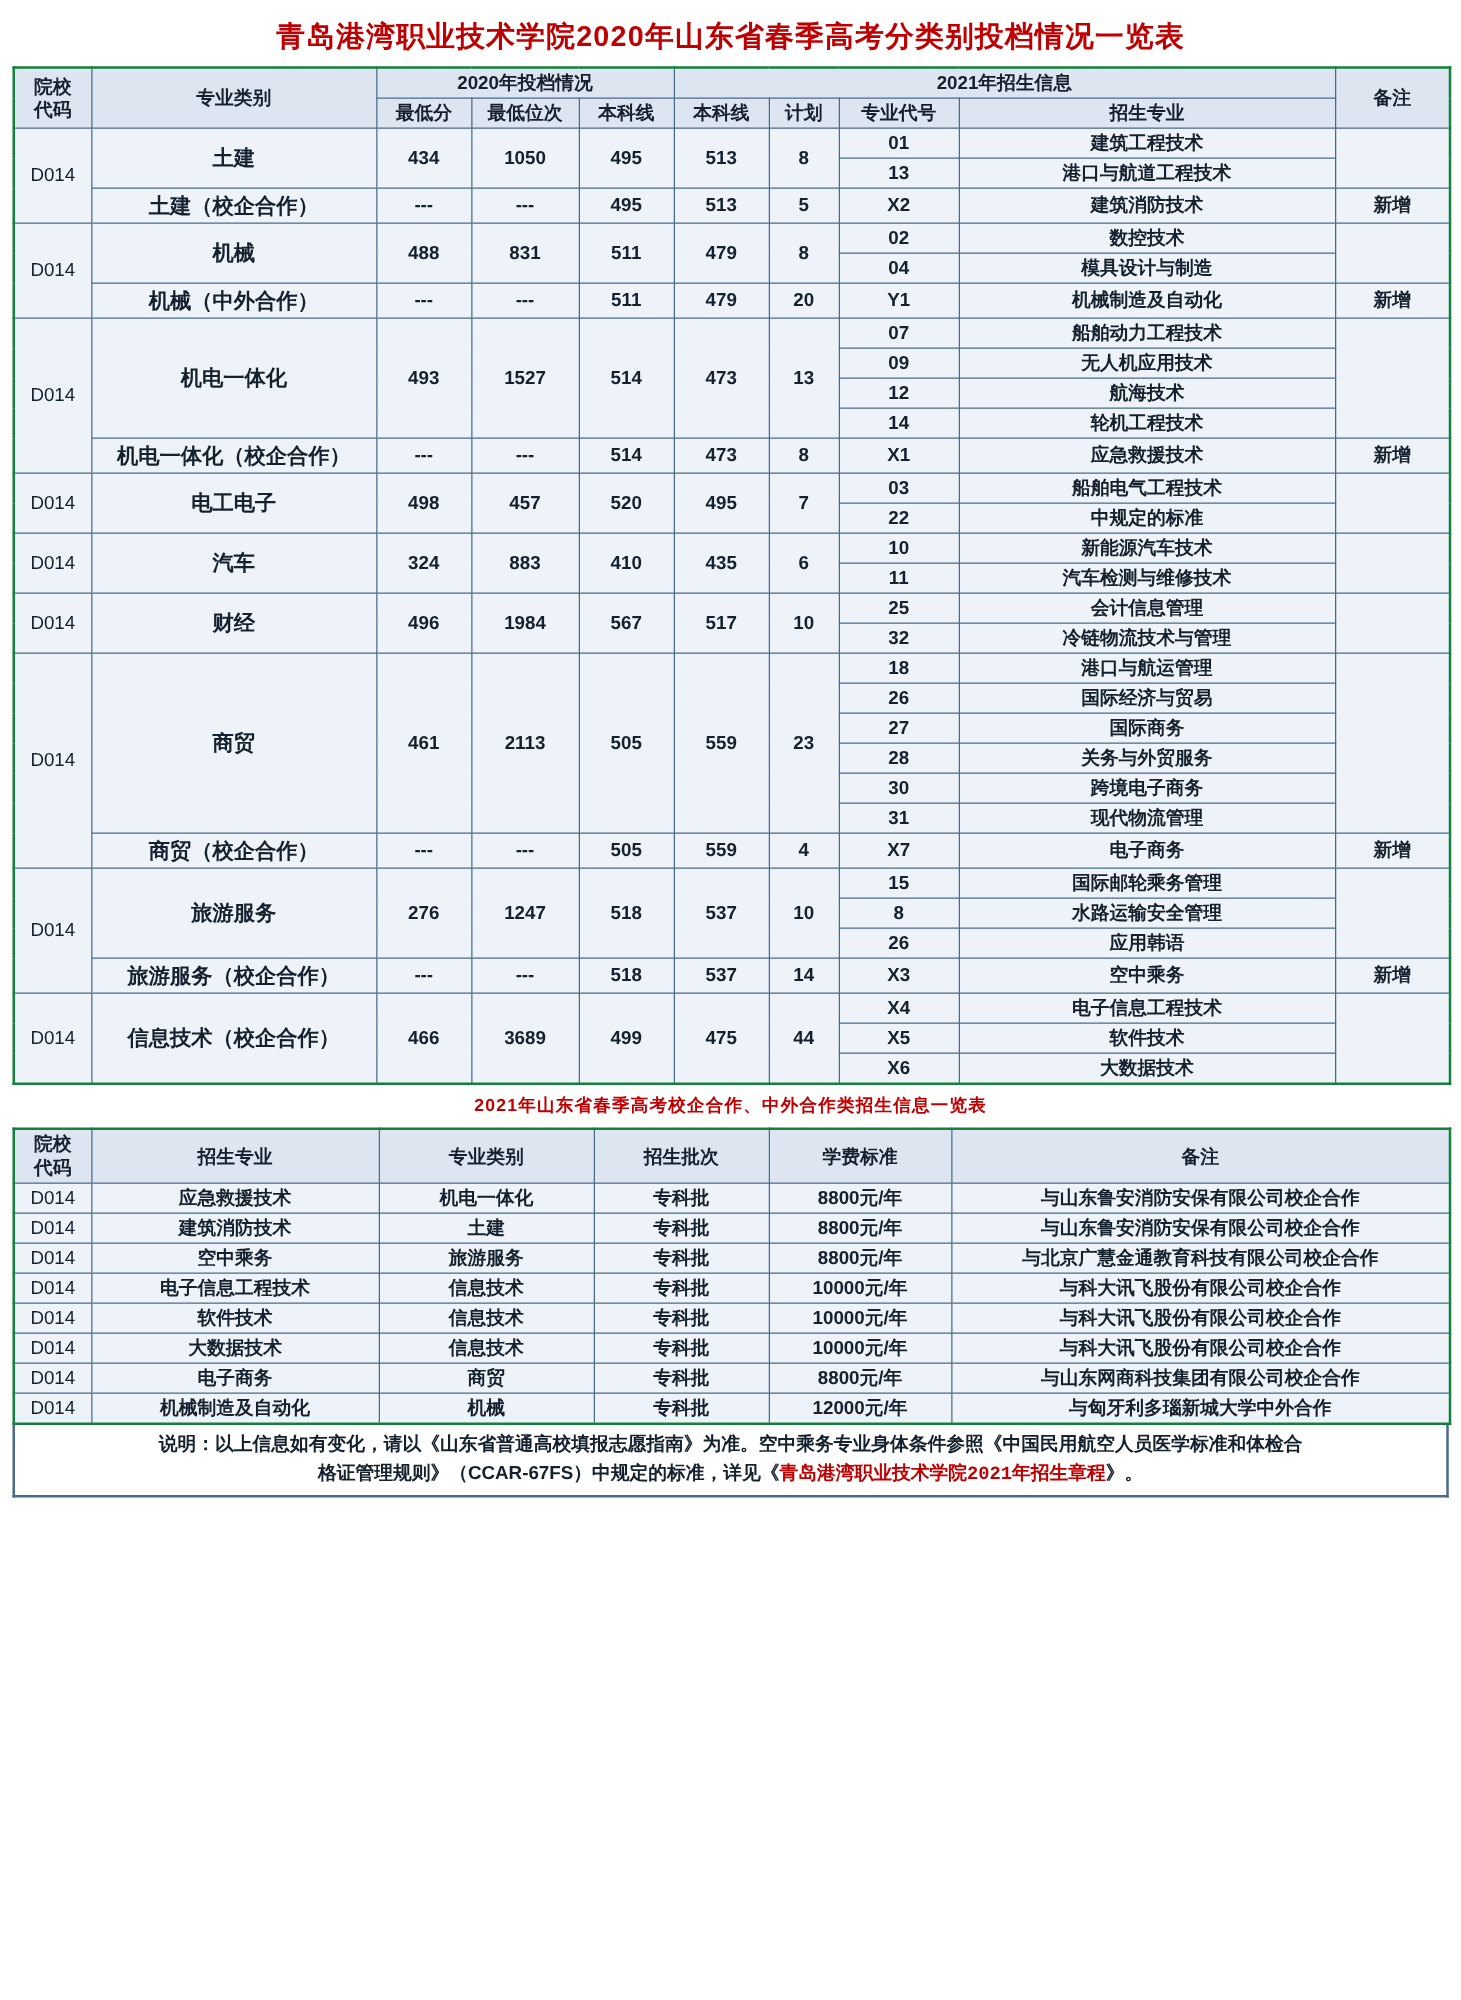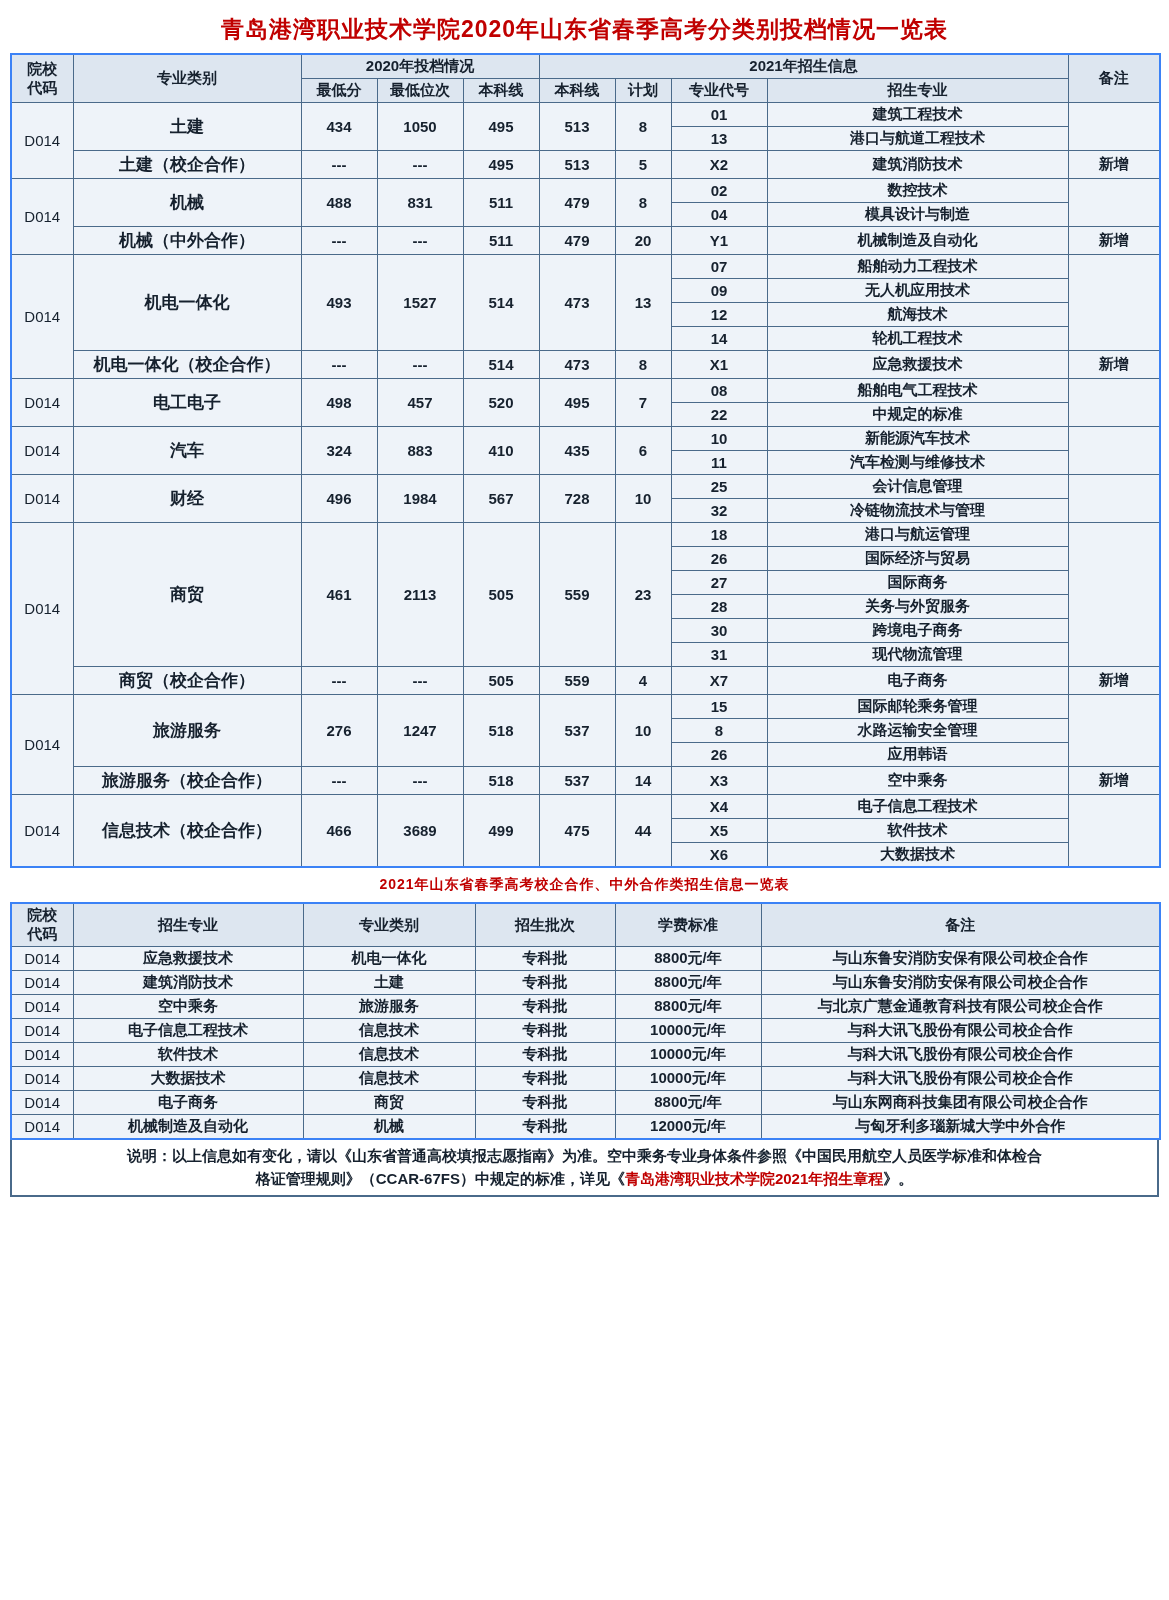--- a/index.html
+++ b/index.html
@@ -16,27 +16,27 @@
     border:1px solid #4a6a8a;
     text-align:center;vertical-align:middle;
     font-size:15px;padding:2px 1px;
     background:#eef3f9;
     font-weight:bold;
     color:#16212e;
   }
   .hdr td{background:#dde6f0;font-size:15px;font-weight:bold;}
   .code{font-size:15px;font-weight:normal;}
   .big{font-size:17px;}
-  .wrap{border:2px solid #3b82f6;}
+  .wrap{border:2px solid #15803d;}
   .note{
     border:2px solid #4a6a8a;border-top:none;
     font-size:15px;font-weight:bold;line-height:1.5;
     padding:5px 8px;color:#16212e;background:#ffffff;text-align:center;
   }
-  .note .red{color:#c00000;}
+  .note .red{color:#c00000;font-family:Liberation Mono, monospace;}
   .tbl2 td{font-size:15px;}
   .hdrrow td{background:#dde6f0;}
 </style>
 </head>
 <body>
 
 <div class="page">
 
   <div class="title1">青岛港湾职业技术学院2020年山东省春季高考分类别投档情况一览表</div>
 
@@ -160,21 +160,21 @@
           <td rowspan="1">新增</td>
         </tr>
         <tr>
           <td class="code" rowspan="2">D014</td>
           <td class="big" rowspan="2">电工电子</td>
           <td rowspan="2">498</td>
           <td rowspan="2">457</td>
           <td rowspan="2">520</td>
           <td rowspan="2">495</td>
           <td rowspan="2">7</td>
-          <td>08</td>
+          <td>03</td>
           <td>船舶电气工程技术</td>
           <td rowspan="2"></td>
         </tr>
         <tr>
           <td>22</td>
           <td>中规定的标准</td>
         </tr>
         <tr>
           <td class="code" rowspan="2">D014</td>
           <td class="big" rowspan="2">汽车</td>
@@ -190,21 +190,21 @@
         <tr>
           <td>11</td>
           <td>汽车检测与维修技术</td>
         </tr>
         <tr>
           <td class="code" rowspan="2">D014</td>
           <td class="big" rowspan="2">财经</td>
           <td rowspan="2">496</td>
           <td rowspan="2">1984</td>
           <td rowspan="2">567</td>
-          <td rowspan="2">728</td>
+          <td rowspan="2">517</td>
           <td rowspan="2">10</td>
           <td>25</td>
           <td>会计信息管理</td>
           <td rowspan="2"></td>
         </tr>
         <tr>
           <td>32</td>
           <td>冷链物流技术与管理</td>
         </tr>
         <tr>

